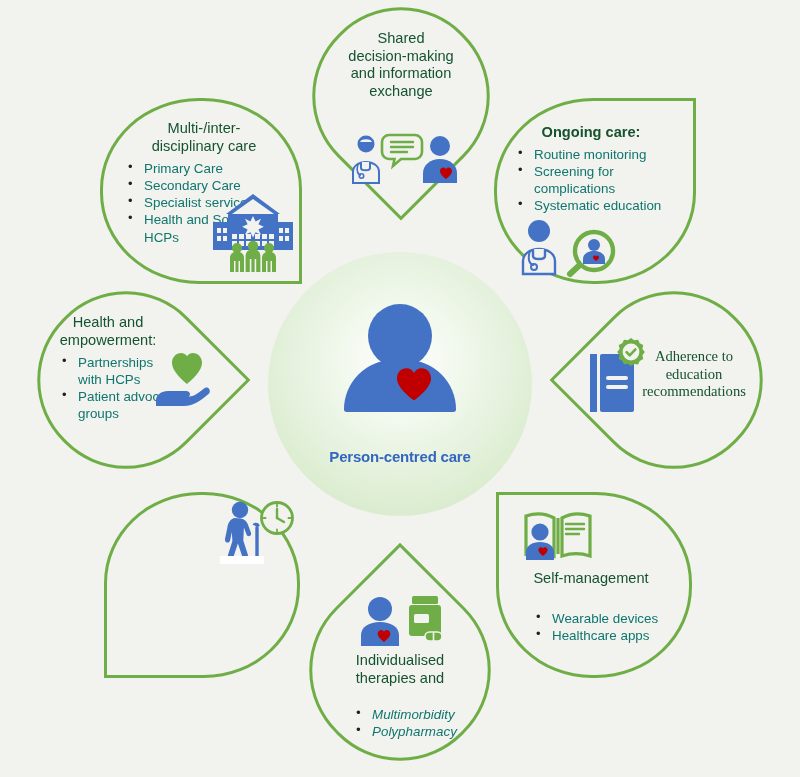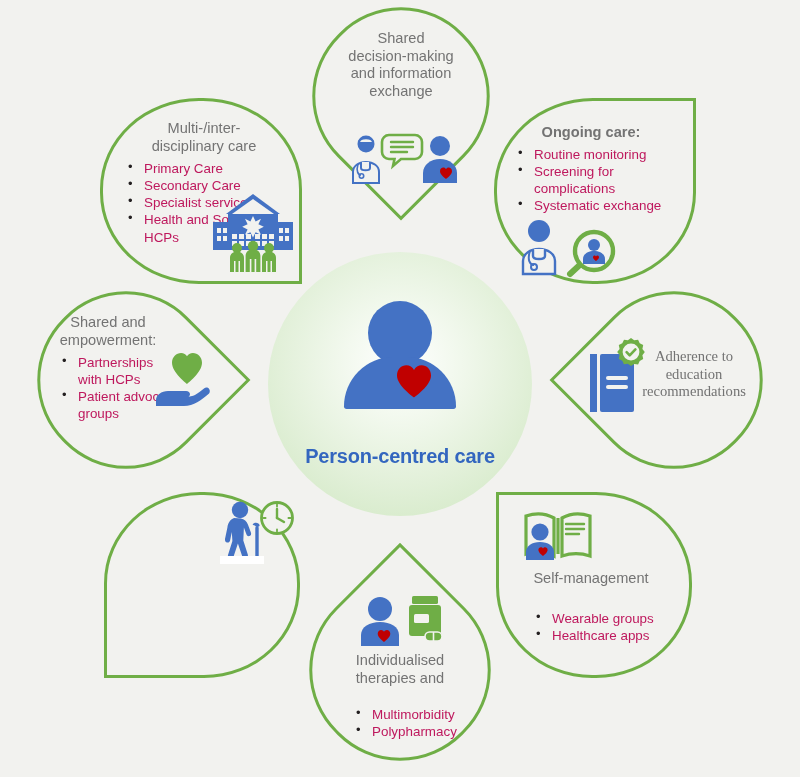--- a/index.html
+++ b/index.html
@@ -26,21 +26,21 @@
     position:absolute;left:50%;top:0;transform:translateX(-50%);
     width:64px;height:64px;border-radius:50%;background:#4472C4;
   }
   .hub-body{
     position:absolute;left:50%;bottom:0;transform:translateX(-50%);
     width:112px;height:52px;background:#4472C4;
     border-radius:56px 56px 3px 3px;
   }
   .hub-heart{position:absolute;left:62%;bottom:10px;transform:translateX(-50%);}
   .hub-label{
-    margin-top:36px;font-size:20px;font-weight:bold;color:#3366BF;
+    margin-top:36px;font-size:15px;font-weight:bold;color:#3366BF;
     letter-spacing:-.2px;white-space:nowrap;
   }
 
   
   .petal{position:absolute;}
   .petal .shell{
     position:absolute;inset:0;
     border:3.2px solid #6FAE46;
     background:#F2F2EF;
     box-sizing:border-box;
@@ -51,24 +51,24 @@
   .sharp-e  .shell{border-radius:49% 49% 0 49%;transform:rotate(-45deg);}
   .sharp-w  .shell{border-radius:49% 49% 0 49%;transform:rotate(135deg);}
   .sharp-se .shell{border-radius:49% 49% 0 49%;}
   .sharp-sw .shell{border-radius:49% 0 49% 49%;}
   .sharp-ne .shell{border-radius:49% 49% 49% 0;}
   .sharp-nw .shell{border-radius:0 49% 49% 49%;}
 
   .content{position:absolute;inset:0;z-index:3;}
   .ptitle{
     position:absolute;left:0;right:0;text-align:center;
-    font-size:14.6px;color:#737373;line-height:1.2;
+    font-size:14.6px;color:#14532d;line-height:1.2;
   }
   .plist{position:absolute;margin:0;padding:0;list-style:none;
-    font-size:13.4px;color:#be185d;line-height:1.28;}
+    font-size:13.4px;color:#0f766e;line-height:1.28;}
   .plist li{position:relative;padding-left:16px;white-space:nowrap;}
   .plist li::before{
     content:"•";position:absolute;left:0;top:-1px;font-size:13px;color:#231F20;
   }
   .plist li.cont{padding-left:16px;}
   .plist li.cont::before{content:"";}
 
   .ico{position:absolute;z-index:4;}
 
   
@@ -135,21 +135,21 @@
   <div class="petal sharp-sw" id="petal-top-right">
     <div class="shell"></div>
     <div class="content">
       <div class="ptitle" style="top:26px;left:6px;right:14px;font-weight:bold;">
         <div>Ongoing care:</div>
       </div>
       <ul class="plist" style="left:24px;top:48px;">
         <li>Routine monitoring</li>
         <li>Screening for</li>
         <li class="cont">complications</li>
-        <li>Systematic exchange</li>
+        <li>Systematic education</li>
       </ul>
       <svg class="ico" style="left:18px;top:118px;" width="112" height="62" viewBox="0 0 112 62">
         <g>
           <circle cx="27" cy="15" r="11" fill="#4472C4"></circle>
           <path d="M18 12c1.5-7 17.5-7 19 0" fill="#4472C4"></path>
           <path d="M11 58V45c0-7 7-12 16-12s16 5 16 12v13z" fill="#F2F2EF" stroke="#4472C4" stroke-width="2.4"></path>
           <path d="M21 33v7c0 4 12 4 12 0v-7" fill="#F2F2EF" stroke="#4472C4" stroke-width="2.4"></path>
           <path d="M18 35c-3 9 0 14 4 14" fill="none" stroke="#4472C4" stroke-width="2"></path>
           <circle cx="22" cy="51" r="3" fill="none" stroke="#4472C4" stroke-width="2"></circle>
         </g>
@@ -207,21 +207,21 @@
         <g>
           <circle cx="18" cy="24" r="8.6" fill="#4472C4"></circle>
           <path d="M4 52v-8c0-6 6-10 14-10s14 4 14 10v8z" fill="#4472C4"></path>
           <path d="M21 48s-4.6-3.2-4.6-6c0-1.6 1.2-2.7 2.5-2.7.9 0 1.7.5 2.1 1.3.4-.8 1.2-1.3 2.1-1.3 1.3 0 2.5 1.1 2.5 2.7 0 2.8-4.6 6-4.6 6z" fill="#C00000"></path>
         </g>
       </svg>
       <div class="ptitle" style="top:78px;left:6px;right:12px;">
         <div>Self-management</div>
       </div>
       <ul class="plist" style="left:40px;top:118px;">
-        <li>Wearable groups</li>
+        <li>Wearable devices</li>
         <li>Healthcare apps</li>
       </ul>
     </div>
   </div>
 
   <div class="petal sharp-n" id="petal-bottom">
     <div class="shell"></div>
     <div class="content">
       <svg class="ico" style="left:44px;top:12px;" width="92" height="58" viewBox="0 0 92 58">
         <g>
@@ -234,21 +234,21 @@
           <rect x="55" y="13" width="32" height="31" rx="3" fill="#6FAE46"></rect>
           <rect x="60" y="22" width="15" height="9" rx="1.6" fill="#F2F2EF"></rect>
           <rect x="71" y="40" width="17" height="9" rx="4.5" fill="#6FAE46" stroke="#F2F2EF" stroke-width="1.6"></rect>
           <line x1="79.5" y1="40" x2="79.5" y2="49" stroke="#F2F2EF" stroke-width="1.6"></line>
         </g>
       </svg>
       <div class="ptitle" style="top:72px;left:6px;right:6px;">
         <div>Individualised</div>
         <div>therapies and</div>
       </div>
-      <ul class="plist" style="left:46px;top:126px;">
+      <ul class="plist" style="left:46px;top:126px;font-style:italic;">
         <li>Multimorbidity</li>
         <li>Polypharmacy</li>
       </ul>
     </div>
   </div>
 
   <div class="petal sharp-ne" id="petal-bottom-left">
     <div class="shell"></div>
     <div class="content">
       <svg class="ico" style="left:110px;top:6px;" width="80" height="66" viewBox="0 0 80 66">
@@ -275,21 +275,21 @@
       </svg>
       <div class="ptitle" style="top:98px;left:8px;right:22px;">
       </div>
     </div>
   </div>
 
   <div class="petal sharp-e" id="petal-left">
     <div class="shell"></div>
     <div class="content">
       <div class="ptitle" style="top:22px;left:10px;right:46px;">
-        <div>Shared and</div>
+        <div>Health and</div>
         <div>empowerment:</div>
       </div>
       <ul class="plist" style="left:24px;top:62px;">
         <li>Partnerships</li>
         <li class="cont">with HCPs</li>
         <li>Patient advocacy</li>
         <li class="cont">groups</li>
       </ul>
       <svg class="ico" style="left:112px;top:58px;" width="74" height="62" viewBox="0 0 74 62">
         <path d="M37 34S22 22.7 22 12.8C22 7 26.3 3 31.1 3c2.6 0 4.9 1.3 5.9 3.3C38 4.3 40.3 3 42.9 3 47.7 3 52 7 52 12.8 52 22.7 37 34 37 34z" fill="#6FAE46"></path>

